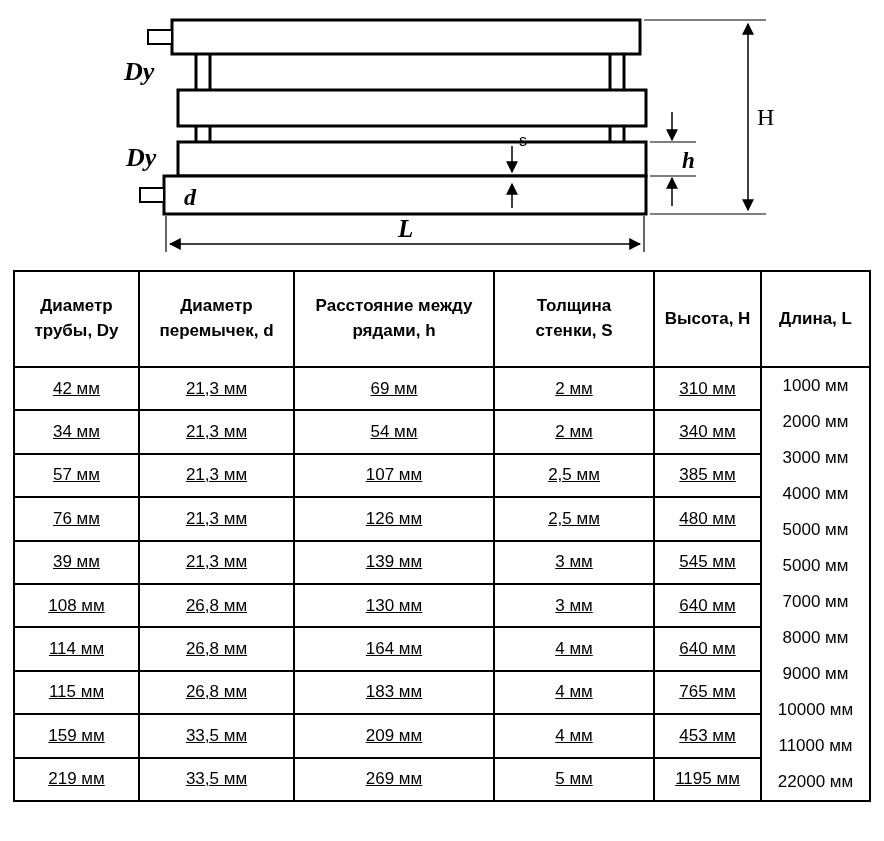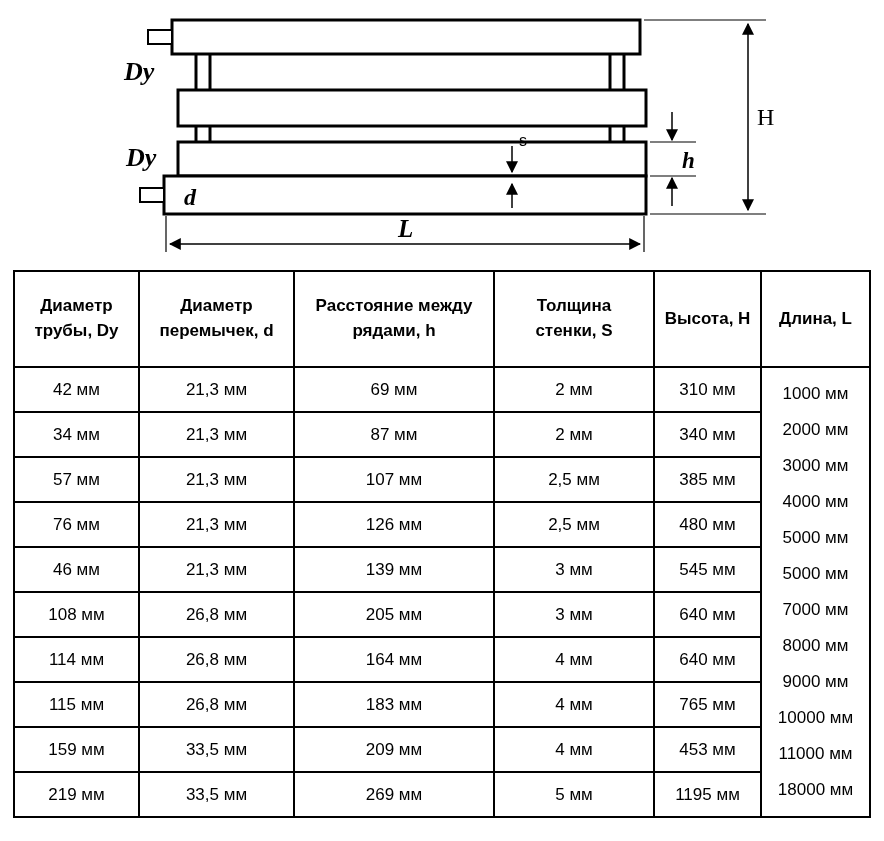--- a/index.html
+++ b/index.html
@@ -50,22 +50,23 @@
   .spec th {
     font-size: 17px;
     font-weight: bold;
     white-space: pre-line;
     height: 96px;
     line-height: 1.45;
   }
   .spec td.data {
     font-size: 17px;
     height: 43px;
-  }
-  .spec td.len-cell { padding: 8px; }
+    text-decoration: underline;
+  }
+  .spec td.len-cell { padding: 0; }
   .len-item {
     font-size: 17px;
     line-height: 36px;
   }
 </style>
 </head>
 <body>
 
 <div class="page">
 
@@ -171,55 +172,55 @@
           <div class="len-item">2000 мм</div>
           <div class="len-item">3000 мм</div>
           <div class="len-item">4000 мм</div>
           <div class="len-item">5000 мм</div>
           <div class="len-item">5000 мм</div>
           <div class="len-item">7000 мм</div>
           <div class="len-item">8000 мм</div>
           <div class="len-item">9000 мм</div>
           <div class="len-item">10000 мм</div>
           <div class="len-item">11000 мм</div>
-          <div class="len-item">18000 мм</div>
+          <div class="len-item">22000 мм</div>
         </td>
       </tr>
       <tr>
         <td class="data">34 мм</td>
         <td class="data">21,3 мм</td>
-        <td class="data">87 мм</td>
+        <td class="data">54 мм</td>
         <td class="data">2 мм</td>
         <td class="data">340 мм</td>
       </tr>
       <tr>
         <td class="data">57 мм</td>
         <td class="data">21,3 мм</td>
         <td class="data">107 мм</td>
         <td class="data">2,5 мм</td>
         <td class="data">385 мм</td>
       </tr>
       <tr>
         <td class="data">76 мм</td>
         <td class="data">21,3 мм</td>
         <td class="data">126 мм</td>
         <td class="data">2,5 мм</td>
         <td class="data">480 мм</td>
       </tr>
       <tr>
-        <td class="data">46 мм</td>
+        <td class="data">39 мм</td>
         <td class="data">21,3 мм</td>
         <td class="data">139 мм</td>
         <td class="data">3 мм</td>
         <td class="data">545 мм</td>
       </tr>
       <tr>
         <td class="data">108 мм</td>
         <td class="data">26,8 мм</td>
-        <td class="data">205 мм</td>
+        <td class="data">130 мм</td>
         <td class="data">3 мм</td>
         <td class="data">640 мм</td>
       </tr>
       <tr>
         <td class="data">114 мм</td>
         <td class="data">26,8 мм</td>
         <td class="data">164 мм</td>
         <td class="data">4 мм</td>
         <td class="data">640 мм</td>
       </tr>

